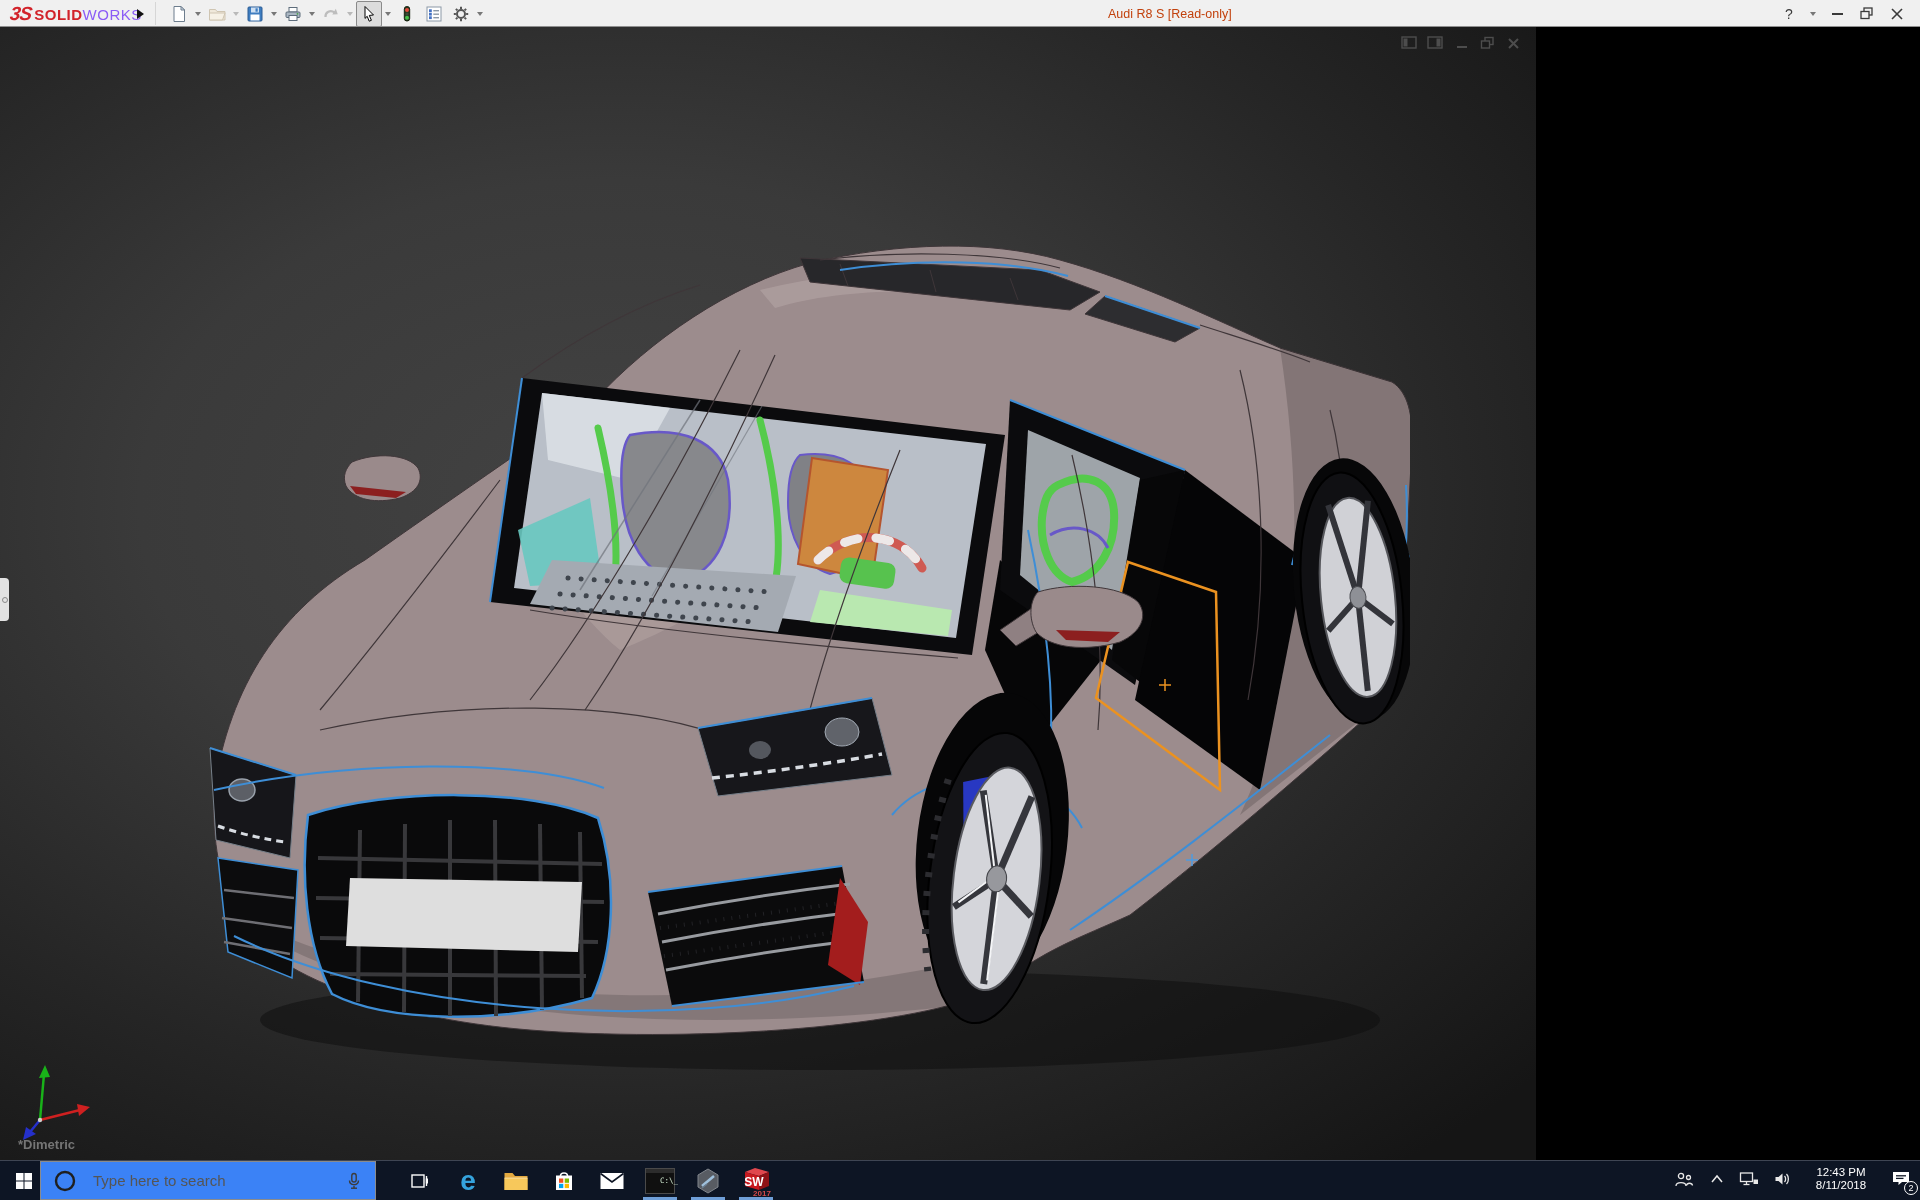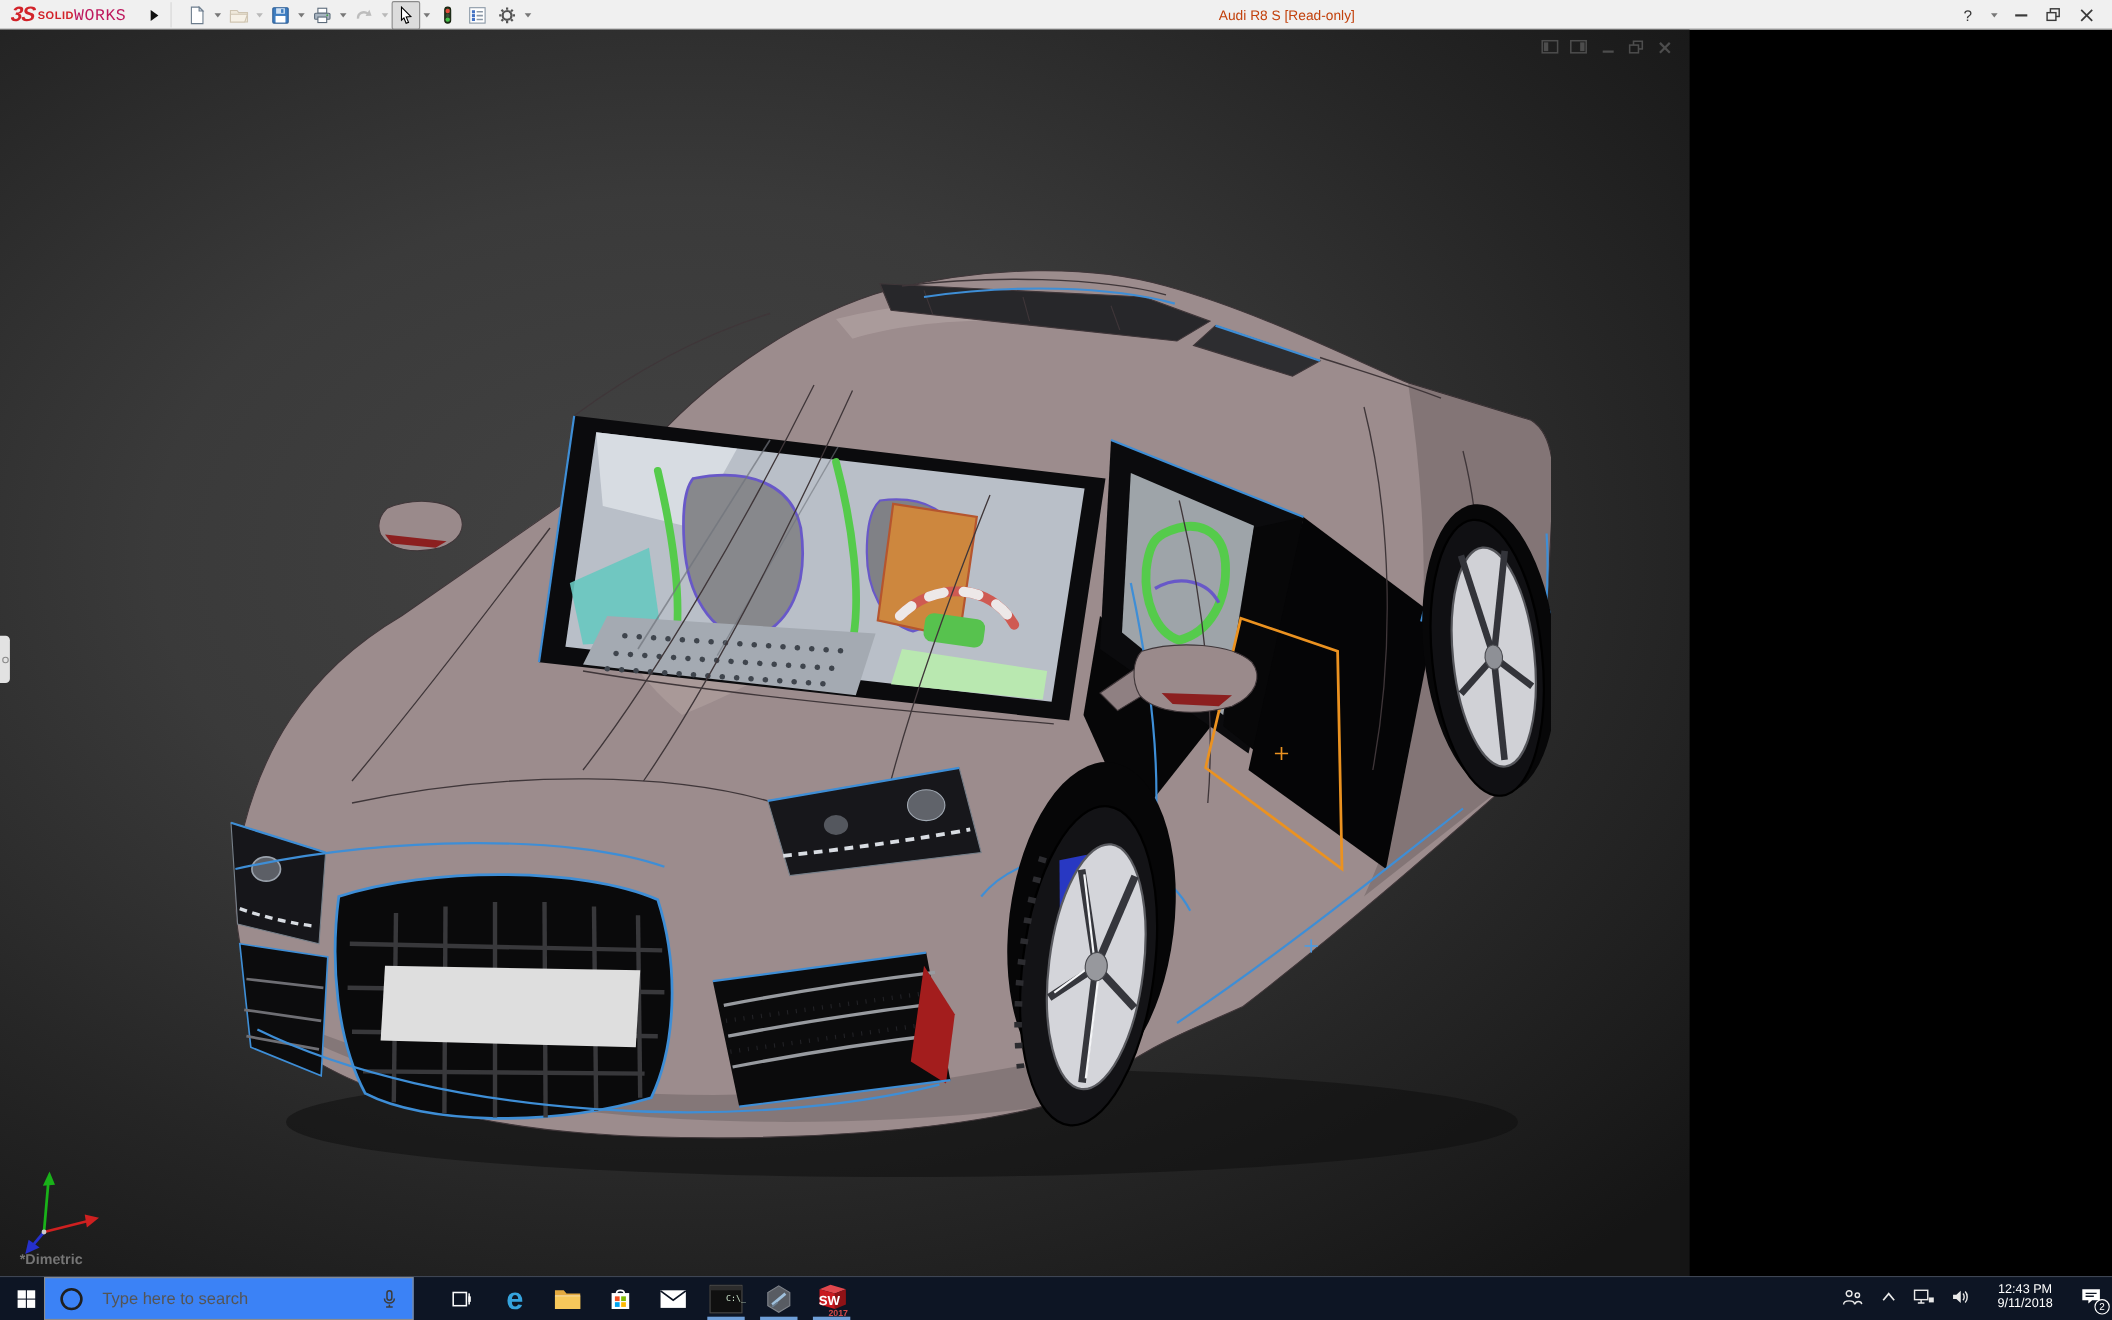--- a/index.html
+++ b/index.html
@@ -2,22 +2,22 @@
 <html><head>
 <meta charset="utf-8">
 <style>
   html,body{margin:0;padding:0;background:#000;overflow:hidden;}
   #stage{position:relative;width:1920px;height:1200px;font-family:"Liberation Sans",sans-serif;user-select:none;}
 
   
   #titlebar{position:absolute;left:0;top:0;width:1920px;height:27px;background:#f0f0f0;border-bottom:1px solid #8f8f8f;box-sizing:border-box;}
   #logo{position:absolute;left:10px;top:3px;height:22px;display:flex;align-items:center;color:#d2232a;white-space:nowrap;}
   #logo .lg-mark{font-size:19px;font-weight:bold;font-style:italic;transform:skewX(-8deg);margin-right:3px;letter-spacing:-1px;}
-  #logo .lg-solid{font-size:10px;font-weight:bold;letter-spacing:.5px;text-align:right;}
-  #logo .lg-works{font-size:15px;font-weight:300;letter-spacing:.5px;color:#be185d;font-family:Liberation Mono, monospace;}
+  #logo .lg-solid{font-size:15px;font-weight:bold;letter-spacing:.5px;text-align:right;}
+  #logo .lg-works{font-size:15px;font-weight:300;letter-spacing:.5px;color:#8b5cf6;}
   #flyout-arrow{position:absolute;left:133px;top:5px;width:14px;height:17px;display:flex;align-items:center;justify-content:center;cursor:pointer;}
   #flyout-arrow::after{content:"";border-left:7px solid #111;border-top:5px solid transparent;border-bottom:5px solid transparent;}
   #tb-sep{position:absolute;left:155px;top:2px;width:1px;height:23px;background:#d6d6d6;}
   #toolbar{position:absolute;left:166px;top:0;height:27px;display:flex;align-items:center;gap:1px;}
   .tbtn{width:24px;height:24px;display:flex;align-items:center;justify-content:center;border:1px solid transparent;border-radius:2px;}
   .tbtn.pressed{background:#dcdcdc;border-color:#8a8a8a;}
   .caret{width:10px;height:24px;display:flex;align-items:center;justify-content:center;}
   .caret::after{content:"";border-left:3.5px solid transparent;border-right:3.5px solid transparent;border-top:4px solid #777;}
   .caret.dim::after{border-top-color:#b9b9b9;}
   #win-title{position:absolute;left:1108px;top:7px;font-size:12.5px;color:#c2410c;}
@@ -527,21 +527,21 @@
       </div>
       <div class="tray-cell" style="width:34px">
         <svg width="18" height="16" viewBox="0 0 18 16">
           <polygon points="1.5,6 4.5,6 8.5,2.5 8.5,13.5 4.5,10 1.5,10" fill="#e8e8e8"></polygon>
           <path d="M10.5 5 C12 6.5 12 9.5 10.5 11" fill="none" stroke="#e8e8e8" stroke-width="1.3"></path>
           <path d="M12.5 3 C15 5.5 15 10.5 12.5 13" fill="none" stroke="#e8e8e8" stroke-width="1.3"></path>
         </svg>
       </div>
       <div id="clock" class="tray-cell" style="flex-direction:column;">
         <span>12:43 PM</span>
-        <span>9/11/2018</span>
+        <span>8/11/2018</span>
       </div>
       <div id="action-cell" class="tray-cell">
         <svg width="20" height="18" viewBox="0 0 20 18">
           <path d="M2 2 h16 v10 h-7 l-3.5 3 v-3 H2 z" fill="#fff"></path>
           <line x1="5" y1="5.8" x2="15" y2="5.8" stroke="#0d1524" stroke-width="1.3"></line>
           <line x1="5" y1="8.4" x2="12.5" y2="8.4" stroke="#0d1524" stroke-width="1.3"></line>
         </svg>
         <span id="ac-badge">2</span>
       </div>
     </div>

